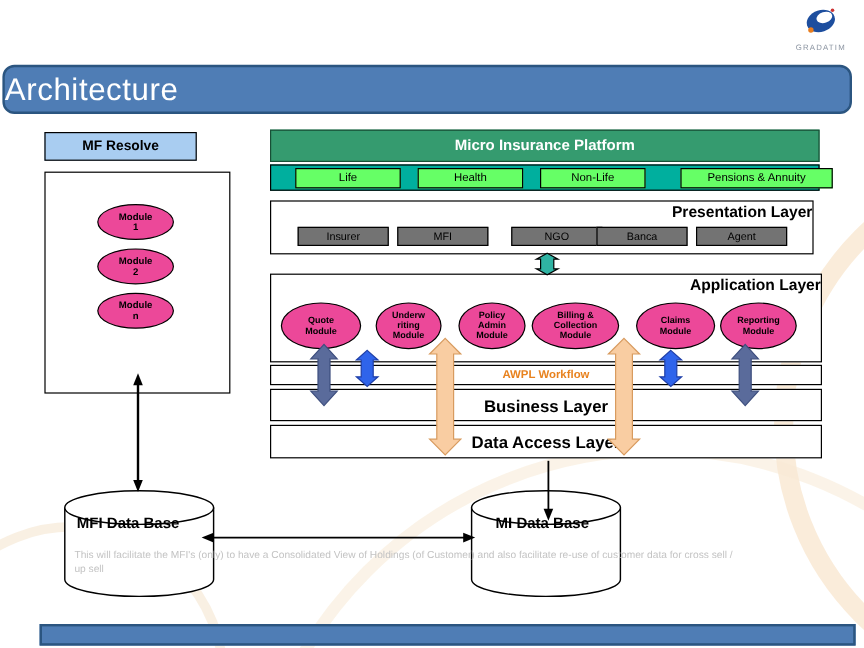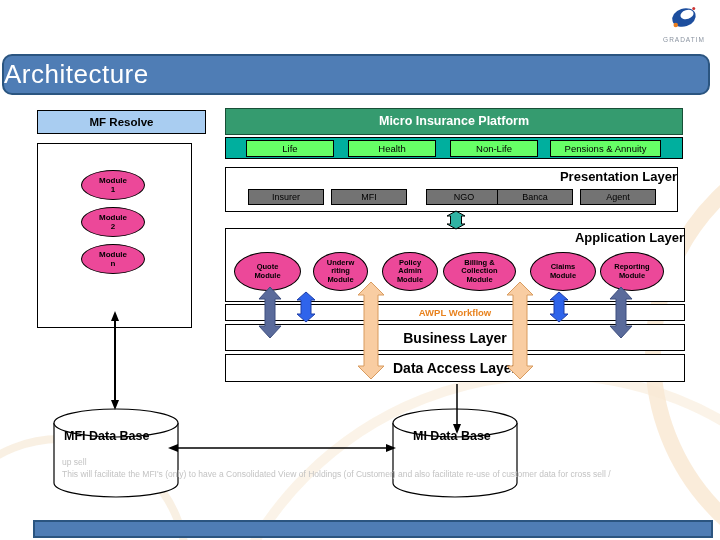--- a/index.html
+++ b/index.html
@@ -22,21 +22,21 @@
   
   .title-bar {
     position:absolute; left:2px; top:54px; width:708px; height:41px;
     background:#4f7db5; border:2px solid #2b5580; border-radius:10px;
     display:flex; align-items:center; z-index:2;
   }
   .title-bar span { color:#fff; font-size:26px; letter-spacing:0.5px; }
 
   
   .mf-header {
-    position:absolute; left:37px; top:110px; width:169px; height:24px;
+    position:absolute; left:37px; top:110px; width:127px; height:24px;
     background:#a9cdf1; border:1px solid #000; z-index:2;
     font-weight:bold; font-size:11.5px; text-align:center; line-height:23px;
   }
   .mf-container {
     position:absolute; left:37px; top:143px; width:155px; height:185px;
     background:#fff; border:1px solid #000; z-index:2;
   }
   .oval {
     position:absolute; border:1px solid #000; border-radius:50%; background:#ec4899;
     display:flex; flex-direction:column; align-items:center; justify-content:center;
@@ -144,21 +144,21 @@
     <span>Module</span>
     <span>n</span>
   </div>
 
   <div class="mip-header">Micro Insurance Platform</div>
 
   <div class="product-strip">
     <div class="product-box" style="left:8px;width:88px;">Life</div>
     <div class="product-box" style="left:110px;width:88px;">Health</div>
     <div class="product-box" style="left:212px;width:88px;">Non-Life</div>
-    <div class="product-box" style="left:312px;width:111px;">Pensions &amp; Annuity</div>
+    <div class="product-box" style="left:329px;width:127px;">Pensions &amp; Annuity</div>
   </div>
 
   <div class="pres-box">
     <div class="layer-title">Presentation Layer</div>
     <div class="channel-box" style="left:22px;">Insurer</div>
     <div class="channel-box" style="left:105px;">MFI</div>
     <div class="channel-box" style="left:200px;">NGO</div>
     <div class="channel-box" style="left:271px;">Banca</div>
     <div class="channel-box" style="left:354px;">Agent</div>
   </div>
@@ -239,19 +239,19 @@
     <polygon points="559,292 568,300 564,300 564,314 568,314 559,322 550,314 554,314 554,300 550,300" fill="#2f64eb" stroke="#1f3fa8" stroke-width="1"></polygon>
 
     <polygon points="371,282 384,295 378,295 378,366 384,366 371,379 358,366 364,366 364,295 358,295" fill="#f9cda2" stroke="#d89b5f" stroke-width="1"></polygon>
     <polygon points="520,282 533,295 527,295 527,366 533,366 520,379 507,366 513,366 513,295 507,295" fill="#f9cda2" stroke="#d89b5f" stroke-width="1"></polygon>
   </svg>
 
   <div class="db-label db-label-mfi">MFI Data Base</div>
   <div class="db-label db-label-mi">MI Data Base</div>
 
   <div class="footer-note">
+    <div>This will facilitate the MFI's (only) to have a Consolidated View of Holdings (of Customer) and also facilitate re-use of customer data for cross sell /</div>
     <div>up sell</div>
-    <div>This will facilitate the MFI's (only) to have a Consolidated View of Holdings (of Customer) and also facilitate re-use of customer data for cross sell /</div>
   </div>
 
   <div class="bottom-bar"></div>
 
 </div>
 
 </body></html>

